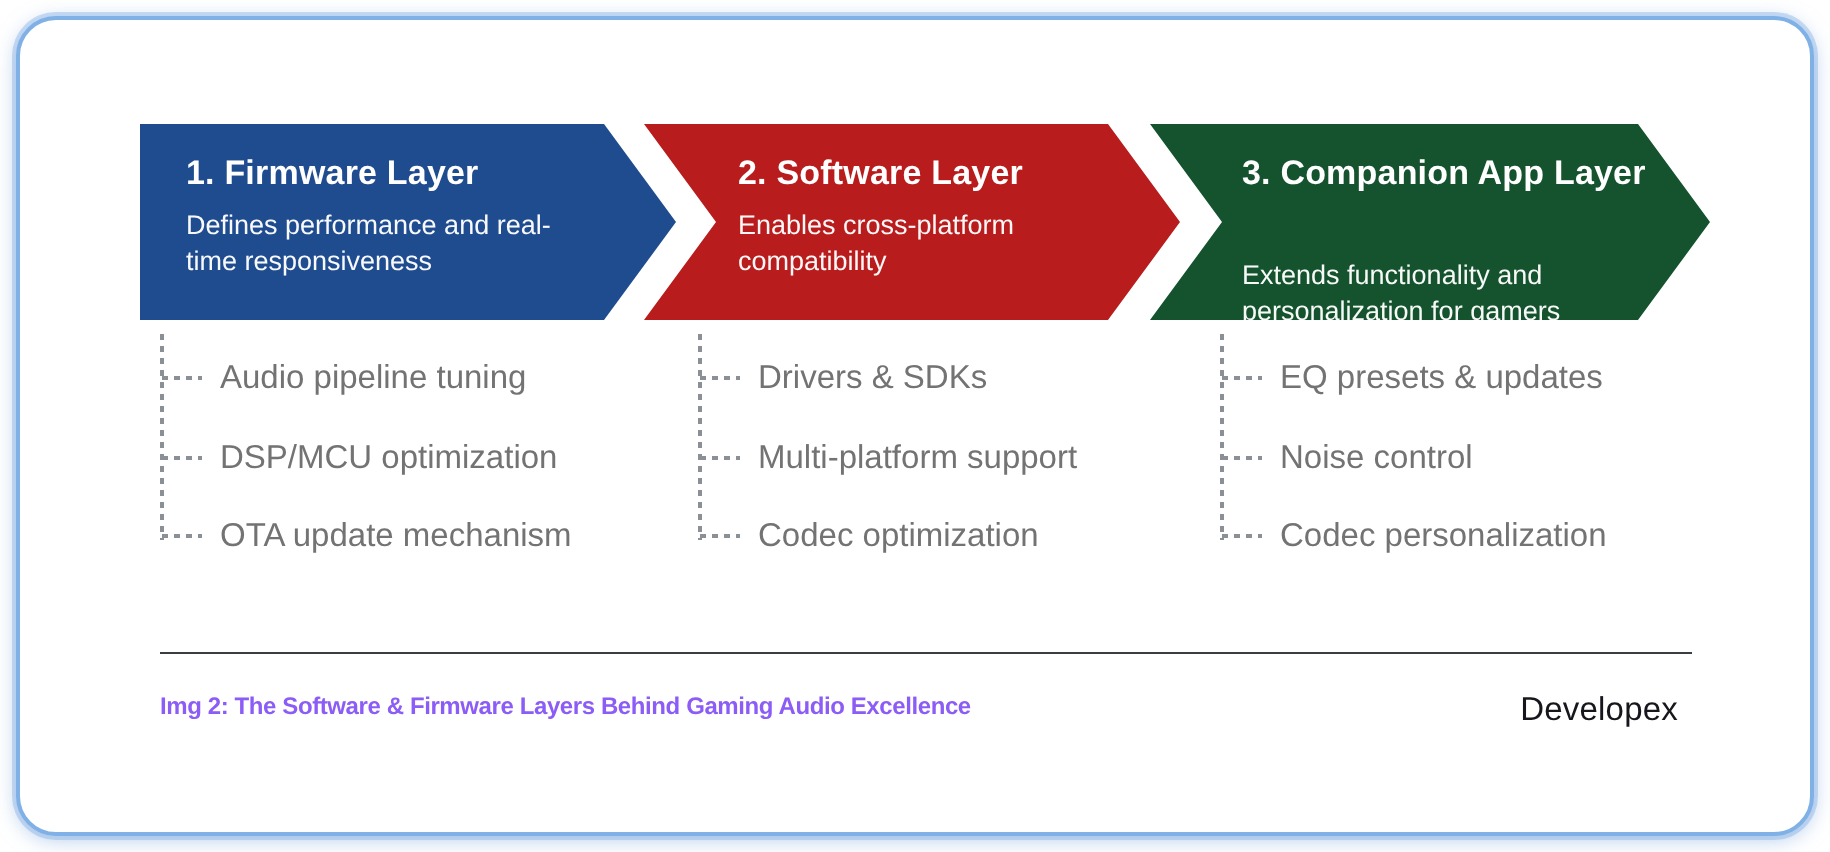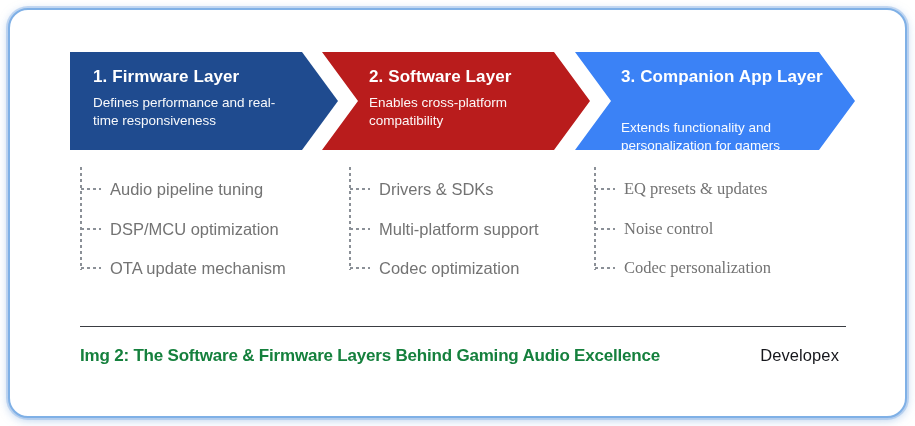--- a/index.html
+++ b/index.html
@@ -4,52 +4,52 @@
 <style>
   html,body{margin:0;padding:0;background:#ffffff;}
   body{font-family:"Liberation Sans","DejaVu Sans",sans-serif;}
   .stage{position:relative;width:915px;height:426px;overflow:hidden;}
   .card{
     position:absolute;left:8px;top:8px;width:895px;height:406px;
     background:#ffffff;border:2px solid #7fb0e6;border-radius:20px;
     box-shadow:0 0 0 2px rgba(140,180,230,.45), 0 2px 10px rgba(120,165,220,.55);
   }
   
-  .chev{position:absolute;top:42px;height:98px;color:#fff;box-sizing:border-box;}
+  .chev{position:absolute;top:52px;height:98px;color:#fff;box-sizing:border-box;}
   .chev-first{clip-path:polygon(0 0, calc(100% - 36px) 0, 100% 50%, calc(100% - 36px) 100%, 0 100%);}
   .chev-mid{clip-path:polygon(0 0, calc(100% - 36px) 0, 100% 50%, calc(100% - 36px) 100%, 0 100%, 36px 50%);}
   .chev1{left:60px;width:268px;padding:15px 34px 0 23px;}
   .chev2{left:312px;width:268px;padding:15px 34px 0 47px;}
   .chev3{left:565px;width:280px;padding:15px 30px 0 46px;}
   .chev .title{font-size:17px;font-weight:bold;letter-spacing:.1px;}
   .chev .subtitle{font-size:13.5px;line-height:1.35;margin-top:7px;color:rgba(255,255,255,.97);}
   .chev1 .subtitle{max-width:192px;}
   .chev2 .subtitle{max-width:170px;}
   .chev3 .subtitle{max-width:204px;margin-top:32px;}
   
   .col{position:absolute;top:155px;width:280px;height:120px;}
   .col1{left:70px;}
   .col2{left:339px;}
-  .col3{left:584px;font-family:Liberation Serif, serif;}
+  .col3{left:600px;}
   .vline{
     position:absolute;left:0;top:2px;width:2px;height:103px;
     background:repeating-linear-gradient(to bottom,#8b9097 0 3px,transparent 3px 6px);
   }
   .item{position:absolute;left:1px;height:24px;display:flex;align-items:center;white-space:nowrap;}
   .item-1{top:12px;} .item-2{top:52px;} .item-3{top:91px;}
   .hline{
     width:20px;height:2px;margin-right:9px;flex:0 0 auto;
     background:repeating-linear-gradient(to right,#8b9097 0 3px,transparent 3px 6px);
   }
   .item-label{font-size:16.5px;color:#737373;}
   
   .divider{position:absolute;left:70px;top:316px;width:766px;height:0;border-top:1.6px solid #3a3d42;}
   .caption{
     position:absolute;left:70px;top:336px;width:640px;
-    font-size:17px;font-weight:bold;color:#15803d;letter-spacing:-.2px;
+    font-size:12px;font-weight:bold;color:#8b5cf6;letter-spacing:-.2px;
   }
   .brand{
     position:absolute;right:66px;top:336px;
     font-size:16.5px;color:#16171c;letter-spacing:.1px;
   }
 </style>
 </head>
 <body>
 
 <div class="stage">
@@ -58,21 +58,21 @@
     <div class="chev chev-first chev1" style="background-color: rgb(31, 75, 143);">
       <div class="title">1. Firmware Layer</div>
       <div class="subtitle">Defines performance and real-time responsiveness</div>
     </div>
 
     <div class="chev chev-mid chev2" style="background-color: #b91c1c;">
       <div class="title">2. Software Layer</div>
       <div class="subtitle">Enables cross-platform compatibility</div>
     </div>
 
-    <div class="chev chev-mid chev3" style="background-color: #3b82f6;">
+    <div class="chev chev-mid chev3" style="background-color: #14532d;">
       <div class="title">3. Companion App Layer</div>
       <div class="subtitle">Extends functionality and personalization for gamers</div>
     </div>
 
     <div class="col col1">
       <div class="vline"></div>
       <div class="item item-1">
         <span class="hline"></span>
         <span class="item-label">Audio pipeline tuning</span>
       </div>

